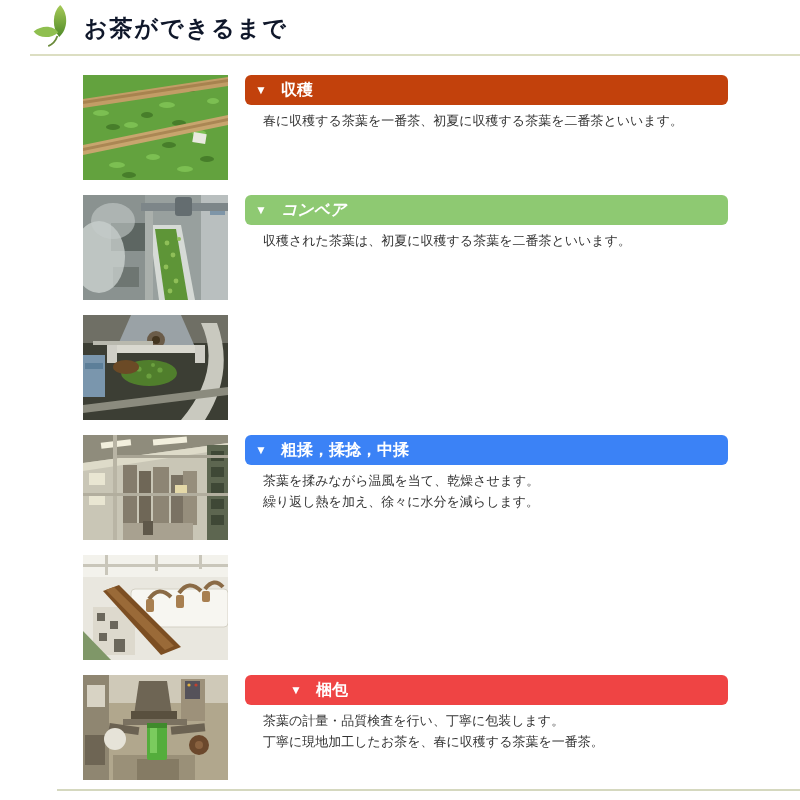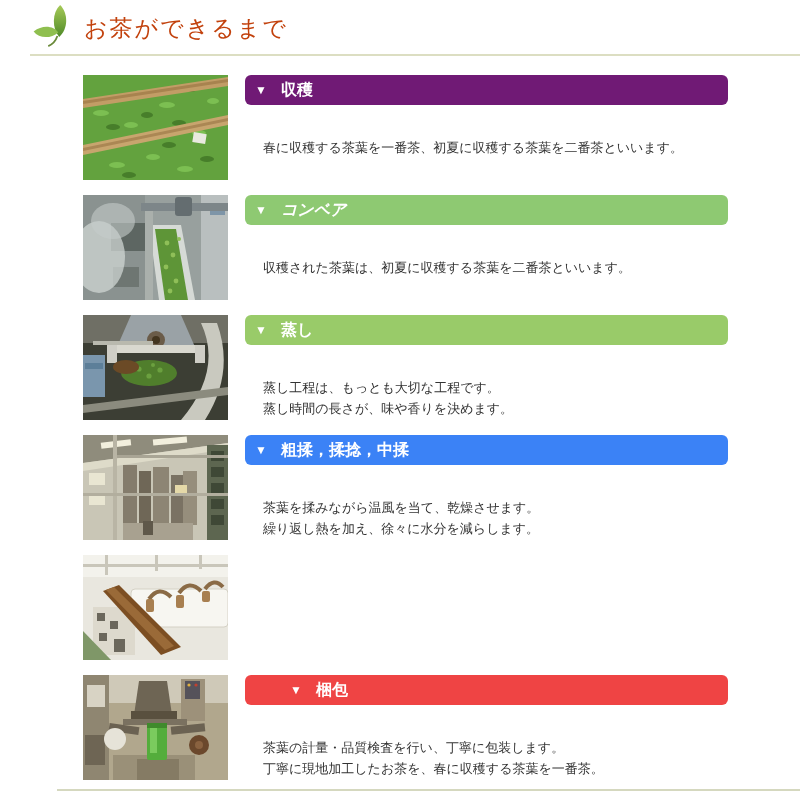--- a/index.html
+++ b/index.html
@@ -9,39 +9,39 @@
     font-family:"Liberation Sans","DejaVu Sans",sans-serif;
     color:#333;
   }
   .page { position:relative; width:800px; height:800px; background:#fff; }
 
   
   .page-header {
     display:flex; align-items:center; gap:12px;
     margin-left:30px; height:54px; padding-top:2px;
   }
-  .page-title { font-size:23px; font-weight:normal; color:#c2410c; letter-spacing:2px; }
+  .page-title { font-size:23px; font-weight:bold; color:#0f172a; letter-spacing:2px; }
   .top-divider { margin-left:30px; height:2px; }
 
   
   .sections { margin-top:19px; }
   .row { display:flex; height:120px; }
   .photo {
     margin-left:83px; width:145px; height:105px; flex:0 0 145px;
     overflow:hidden; background:#ddd;
   }
   .photo svg { display:block; }
   .right { margin-left:17px; width:483px; }
   .bar {
     height:30px; line-height:30px; border-radius:6px;
     color:#fff; font-weight:bold; font-size:16px;
     padding-left:10px; cursor:pointer;
   }
   .tri { font-size:12px; margin-right:14px; position:relative; top:-1px; }
-  .desc { margin-top:32px; padding-left:18px; font-size:13px; line-height:1.62; color:#333; }
+  .desc { margin-top:5px; padding-left:18px; font-size:13px; line-height:1.62; color:#333; }
 
   .bottom-divider { position:absolute; left:57px; right:0; top:789px; height:2px; }
 </style>
 </head>
 <body>
 
 <div class="page">
 
   <div class="page-header">
     <span>
@@ -89,21 +89,21 @@
               <ellipse cx="108" cy="14" rx="6" ry="3"></ellipse>
             </g>
           <polygon points="0,24 145,2 145,11 0,33" fill="#c29d66"></polygon>
           <polygon points="0,26 145,4 145,7 0,29" fill="#a8834f"></polygon>
           <polygon points="0,70 145,40 145,50 0,80" fill="#c8a56e"></polygon>
           <polygon points="0,73 145,43 145,46 0,76" fill="#ab8754"></polygon>
           <rect x="110" y="58" width="13" height="10" fill="#e9e9df" transform="rotate(9 116 63)"></rect>
         </svg>
       </figure>
       <div class="right">
-        <div class="bar" style="background-color: #701a75;">
+        <div class="bar" style="background-color: #c2410c;">
           <span class="tri">▼</span><span>収穫</span>
         </div>
         <div class="desc">
           <div>春に収穫する茶葉を一番茶、初夏に収穫する茶葉を二番茶といいます。</div>
         </div>
       </div>
     </section>
 
     <section class="row">
       <figure class="photo" aria-label="tea-leaves-on-factory-conveyor">
@@ -161,29 +161,20 @@
               <circle cx="66" cy="61" r="2.6"></circle>
               <circle cx="77" cy="55" r="2.6"></circle>
               <circle cx="70" cy="50" r="2"></circle>
             </g>
           <ellipse cx="43" cy="52" rx="13" ry="7" fill="#6b4a26"></ellipse>
           <path d="M118,8 Q140,55 98,105 L122,105 Q152,58 134,8 Z" fill="#c9c9bf"></path>
           <polygon points="0,90 145,72 145,80 0,98" fill="#8b8b7e"></polygon>
           <rect x="10" y="26" width="60" height="4" fill="#b9b9ae"></rect>
         </svg>
       </figure>
-      <div class="right">
-        <div class="bar" style="background-color: rgb(153, 203, 105);">
-          <span class="tri">▼</span><span>蒸し</span>
-        </div>
-        <div class="desc">
-          <div>蒸し工程は、もっとも大切な工程です。</div>
-          <div>蒸し時間の長さが、味や香りを決めます。</div>
-        </div>
-      </div>
     </section>
 
     <section class="row">
       <figure class="photo" aria-label="factory-hall-with-rolling-machines">
         <svg viewBox="0 0 145 105" width="145" height="105">
           <rect width="145" height="105" fill="#c9c6b6"></rect>
           <polygon points="0,0 145,0 145,8 0,28" fill="#8f8c7c"></polygon>
           <polygon points="0,28 145,8 145,14 0,36" fill="#dedbc9"></polygon>
           <rect x="18" y="6" width="30" height="6" fill="#f2efdd" transform="rotate(-7 33 9)"></rect>
           <rect x="70" y="3" width="34" height="6" fill="#f2efdd" transform="rotate(-5 87 6)"></rect>

